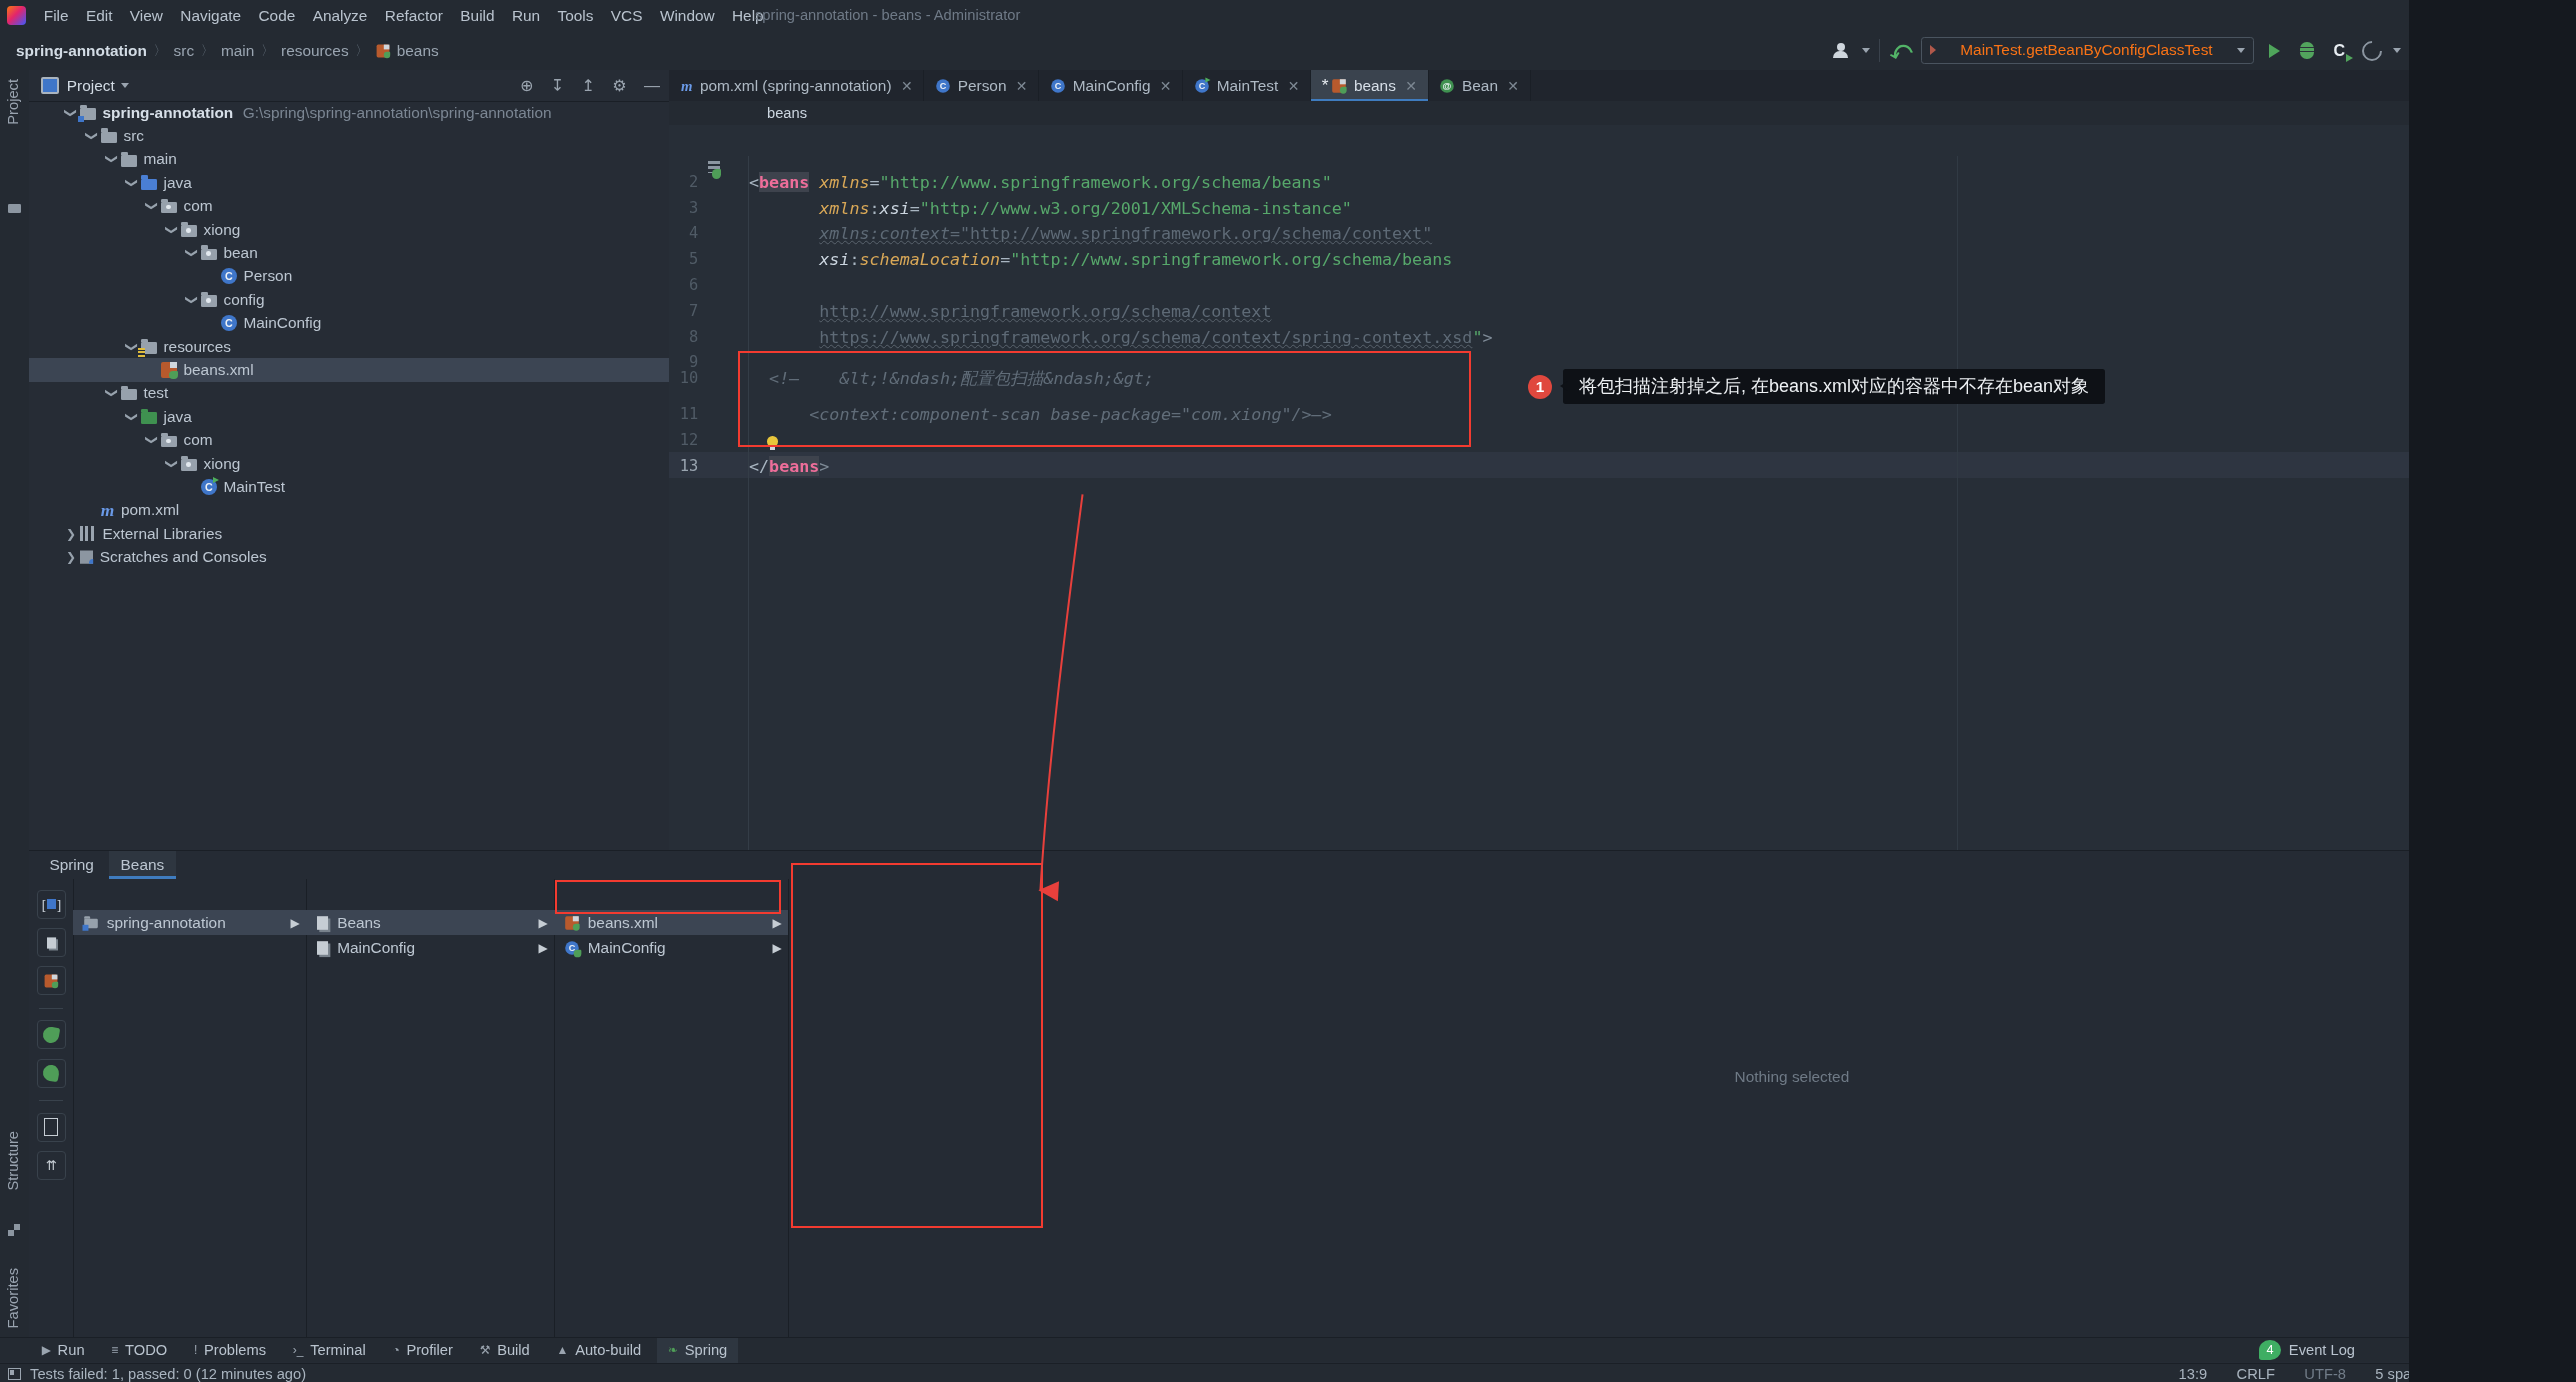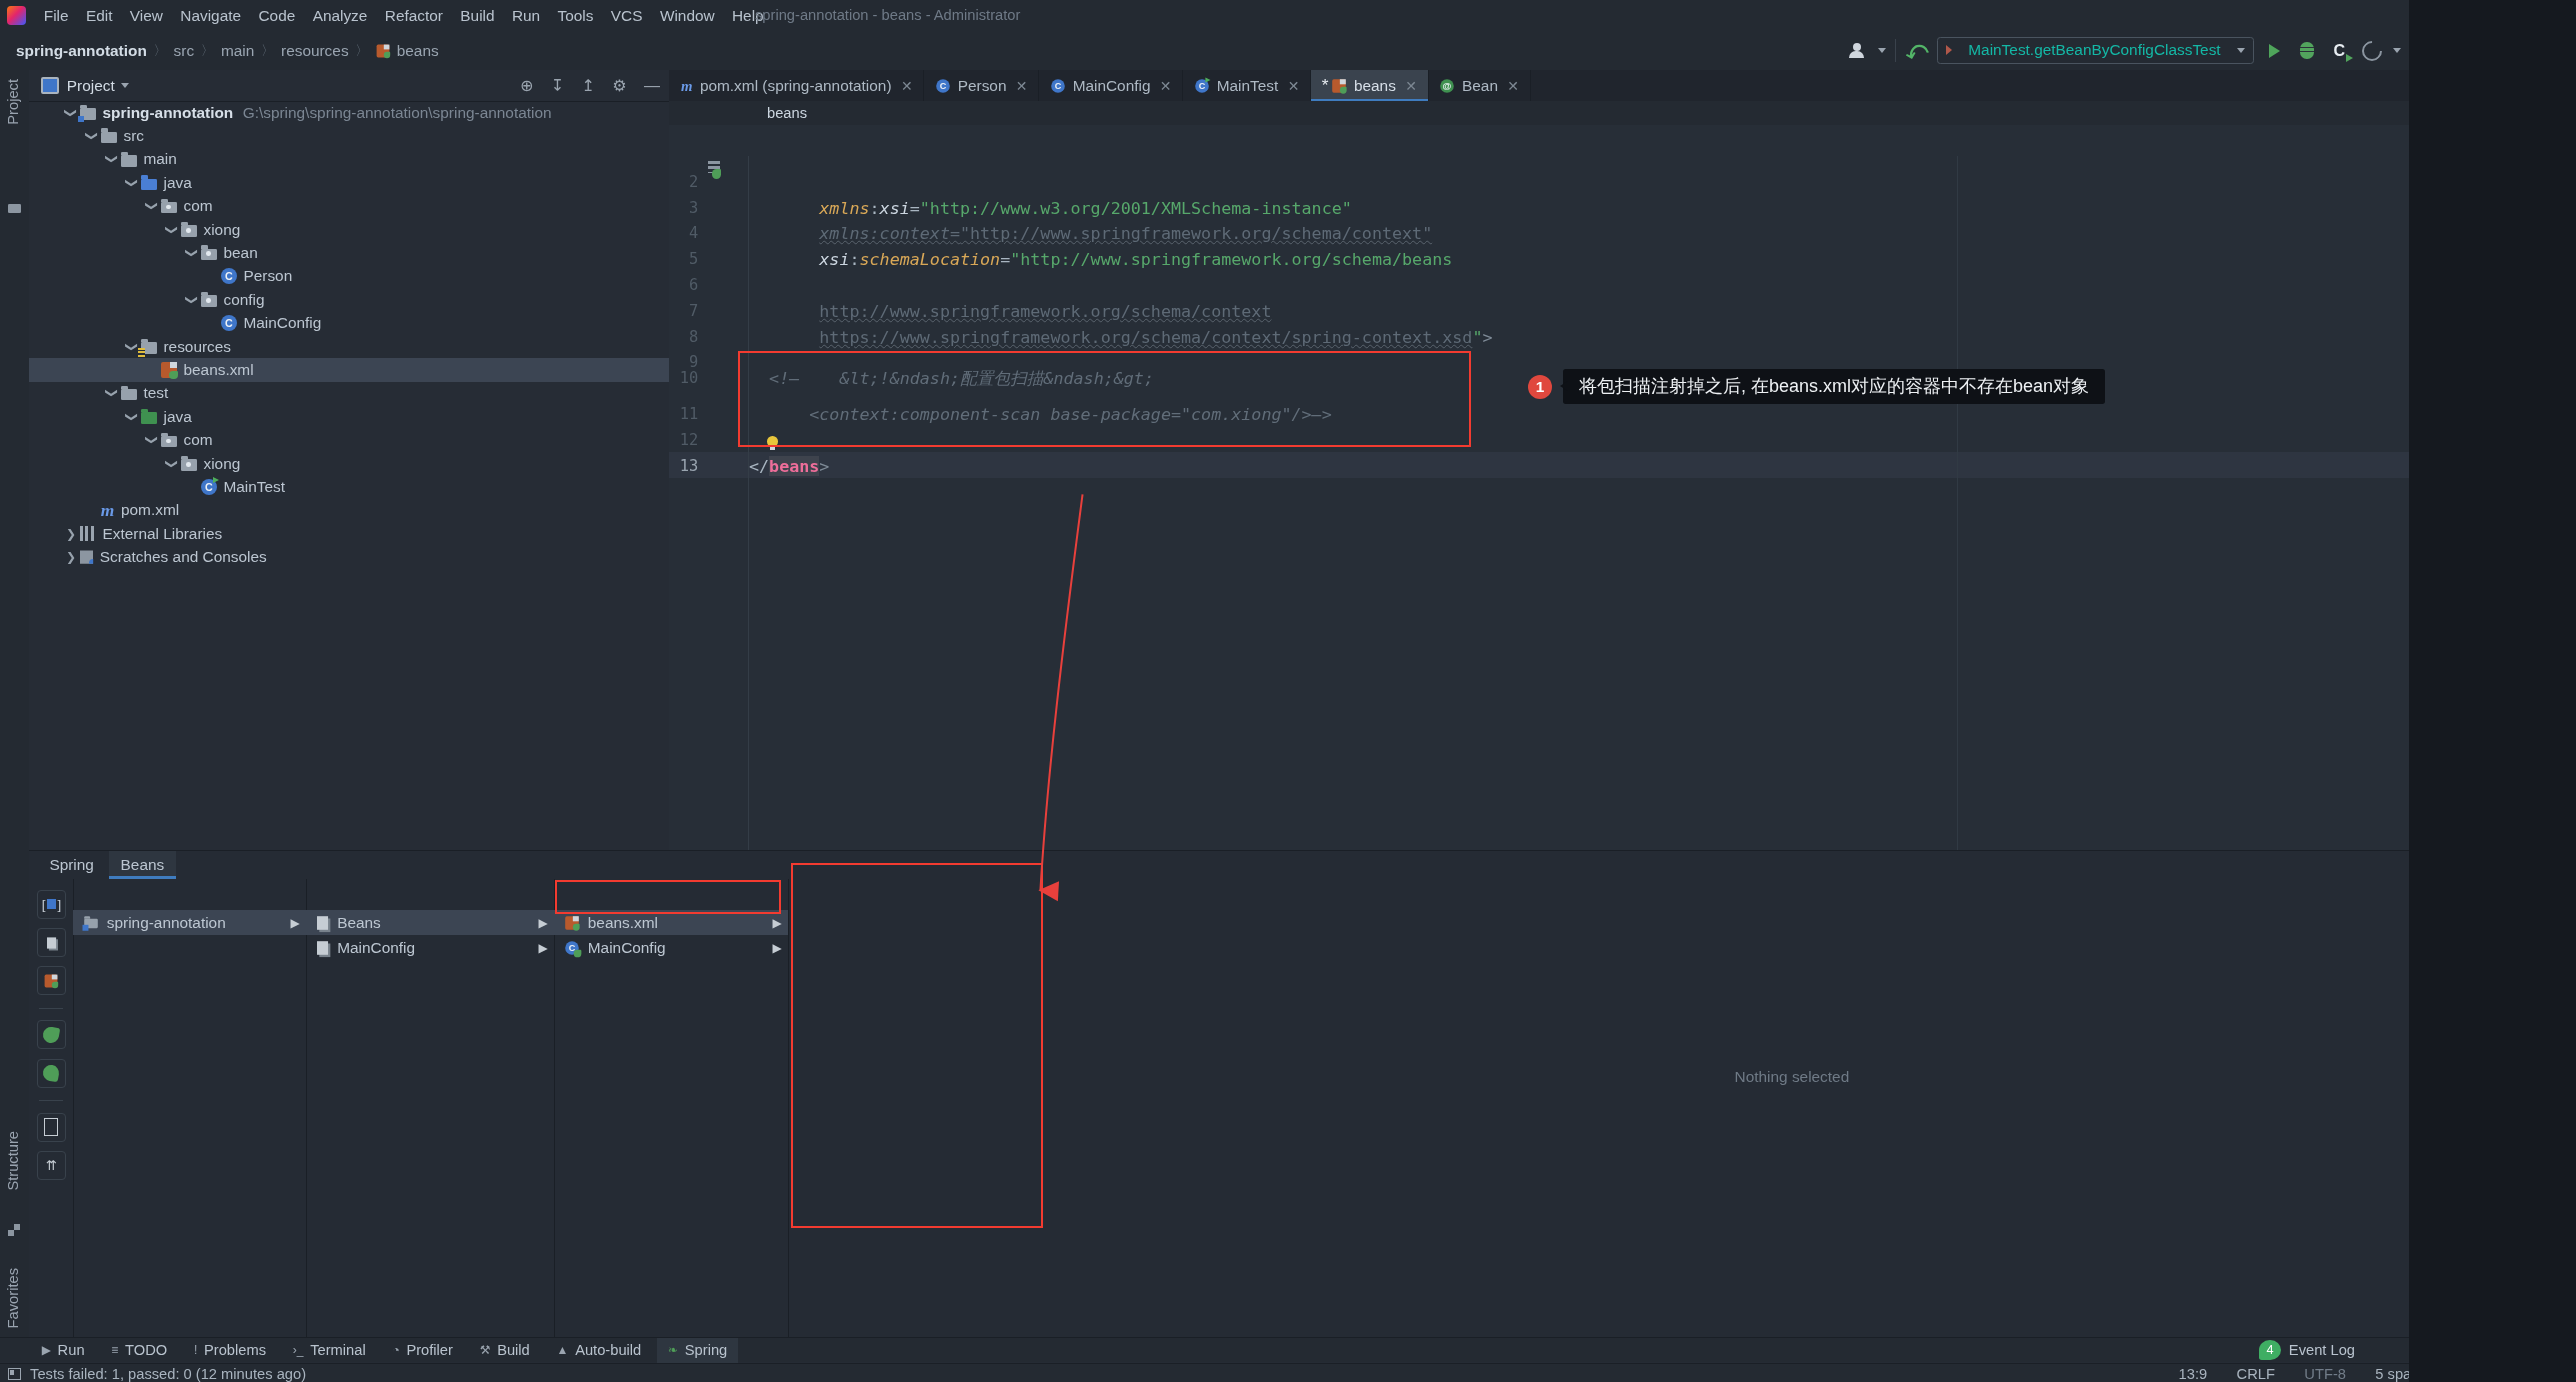--- a/index.html
+++ b/index.html
@@ -14,22 +14,22 @@
   #win-title{position:absolute;left:755px;top:0;line-height:31px;color:#6f7a87;font-size:14.7px;}
   .winctl{position:absolute;top:0;width:47px;text-align:center;line-height:31px;color:#9aa4af;font-size:16px;}
   
   #toolbar2{left:0;top:31px;width:2576px;height:39px;background:#242a32;border-bottom:0.7px solid #1a1f26;
             display:flex;align-items:center;}
   .bc-item{color:#9aa5b1;font-size:15.4px;}
   .bc-first{color:#d3dce5;font-weight:bold;}
   .bc-sep{color:#5d6873;margin:0 6.7px;font-size:13.4px;}
   #run-cluster{position:absolute;right:9.4px;top:0;height:39px;display:flex;align-items:center;gap:9.4px;}
   .tb-div{width:0.7px;height:23px;background:#3a424c;}
-  .runbox{display:flex;align-items:center;gap:16px;border:0.7px solid #4a545f;border-radius:3.3px;
-          height:25.4px;padding:0 8px;color:#14b8a6;}
+  .runbox{display:flex;align-items:center;gap:24px;border:0.7px solid #4a545f;border-radius:3.3px;
+          height:25.4px;padding:0 8px;color:#f97316;}
   .tri{width:0;height:0;border-style:solid;display:inline-block;}
   .tri-run{border-width:7.4px 0 7.4px 11.4px;border-color:transparent transparent transparent #4fa55b;}
   .tri-dn{border-width:5.4px 4px 0 4px;border-color:#9aa4af transparent transparent transparent;}
   .mini{display:inline-flex;align-items:center;justify-content:center;width:23px;height:23px;}
   .bug{width:13.4px;height:17.4px;border-radius:6.7px;background:#52a45d;position:relative;}
   .bug::before{content:"";position:absolute;left:0;right:0;top:5.4px;height:1.3px;background:#2a3139;box-shadow:0 4px 0 #2a3139;}
   .cov{color:#e8edf2;font-weight:bold;font-size:16px;position:relative;}
   .cov::after{content:"";position:absolute;right:-6px;bottom:0;border:4.7px solid transparent;border-left:7.4px solid #52a45d;}
   .prof{width:16px;height:16px;border-radius:50%;border:2px solid #8a949f;border-top-color:transparent;transform:rotate(45deg);}
   .stop{width:14.7px;height:14.7px;background:#5d666f;}
@@ -420,21 +420,21 @@
         </div>
       </div>
     <div id="ebc">
       <span>beans</span>
     </div>
     <div id="codearea">
       <div class="cline" style="top:296px"></div>
       <div id="gutterline"></div>
       <div id="marginline"></div>
       <div id="codelines">
-          <div class="cl" style="top: 12.7px;"><span class="ln">2</span></div>
+          <div class="cl" style="top: 12.7px;"><span class="ln">2</span><span class="ct"><span class="tk-p">&lt;</span><span class="tk-t hlt">beans</span><span class="tk-p"> </span><span class="tk-a">xmlns</span><span class="tk-p">=</span><span class="tk-s">"http://www.springframework.org/schema/beans"</span></span></div>
           <div class="cl" style="top: 39px;"><span class="ln">3</span><span class="ct"><span class="tk-p">       </span><span class="tk-a">xmlns</span><span class="tk-p">:</span><span class="tk-ai">xsi</span><span class="tk-p">=</span><span class="tk-s">"http://www.w3.org/2001/XMLSchema-instance"</span></span></div>
           <div class="cl" style="top: 64px;"><span class="ln">4</span><span class="ct"><span class="tk-p">       </span><span class="tk-dwa">xmlns:context</span><span class="tk-dw">=</span><span class="tk-dw">"http://www.springframework.org/schema/context"</span></span></div>
           <div class="cl" style="top: 90px;"><span class="ln">5</span><span class="ct"><span class="tk-p">       </span><span class="tk-ai">xsi</span><span class="tk-p">:</span><span class="tk-a">schemaLocation</span><span class="tk-p">=</span><span class="tk-s">"http://www.springframework.org/schema/beans</span></span></div>
           <div class="cl" style="top: 116px;"><span class="ln">6</span></div>
           <div class="cl" style="top: 142px;"><span class="ln">7</span><span class="ct"><span class="tk-p">       </span><span class="tk-dw">http://www.springframework.org/schema/context</span></span></div>
           <div class="cl" style="top: 168px;"><span class="ln">8</span><span class="ct"><span class="tk-p">       </span><span class="tk-dw">https://www.springframework.org/schema/context/spring-context.xsd</span><span class="tk-s">"</span><span class="tk-de">&gt;</span></span></div>
           <div class="cl" style="top: 193px;"><span class="ln">9</span><span class="ct"></span></div>
           <div class="cl" style="top: 209px;"><span class="ln">10</span><span class="ct"><span class="tk-p">  </span><span class="tk-c">&lt;!—    &amp;lt;!&amp;ndash;配置包扫描&amp;ndash;&amp;gt;</span></span></div>
           <div class="cl" style="top: 245px;"><span class="ln">11</span><span class="ct"><span class="tk-p">      </span><span class="tk-c">&lt;context:component-scan base-package="com.xiong"/&gt;—&gt;</span></span></div>
           <div class="cl" style="top: 271px;"><span class="ln">12</span><span class="ct"></span></div>

